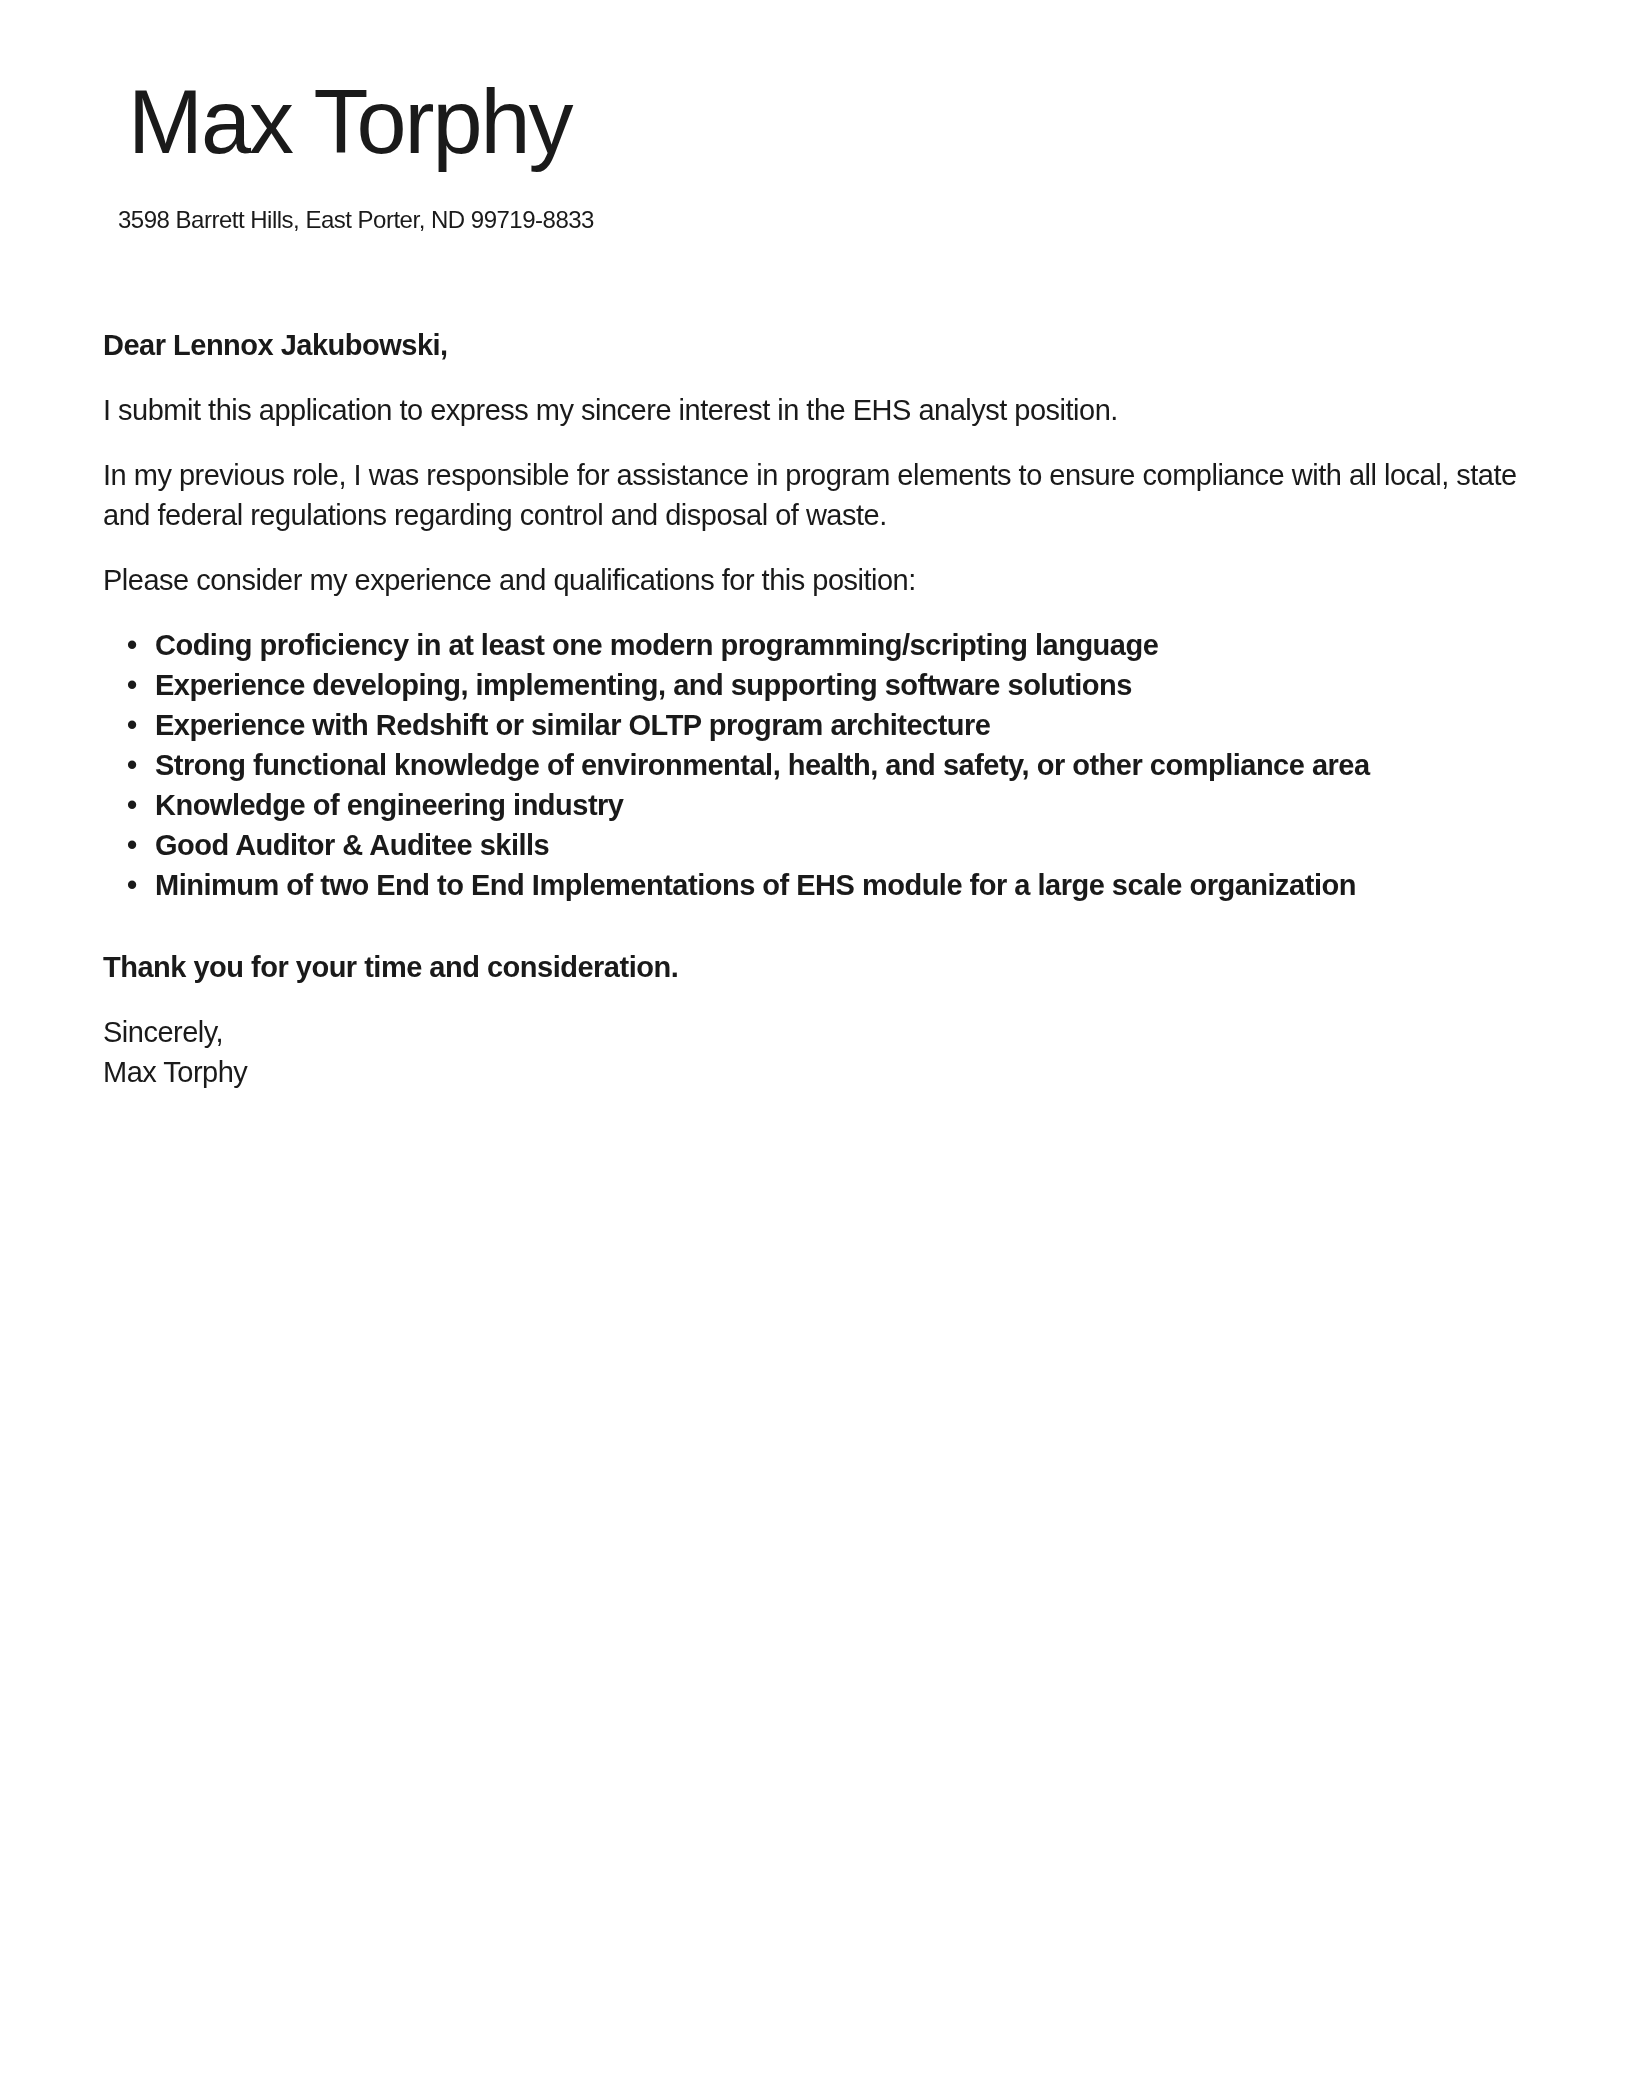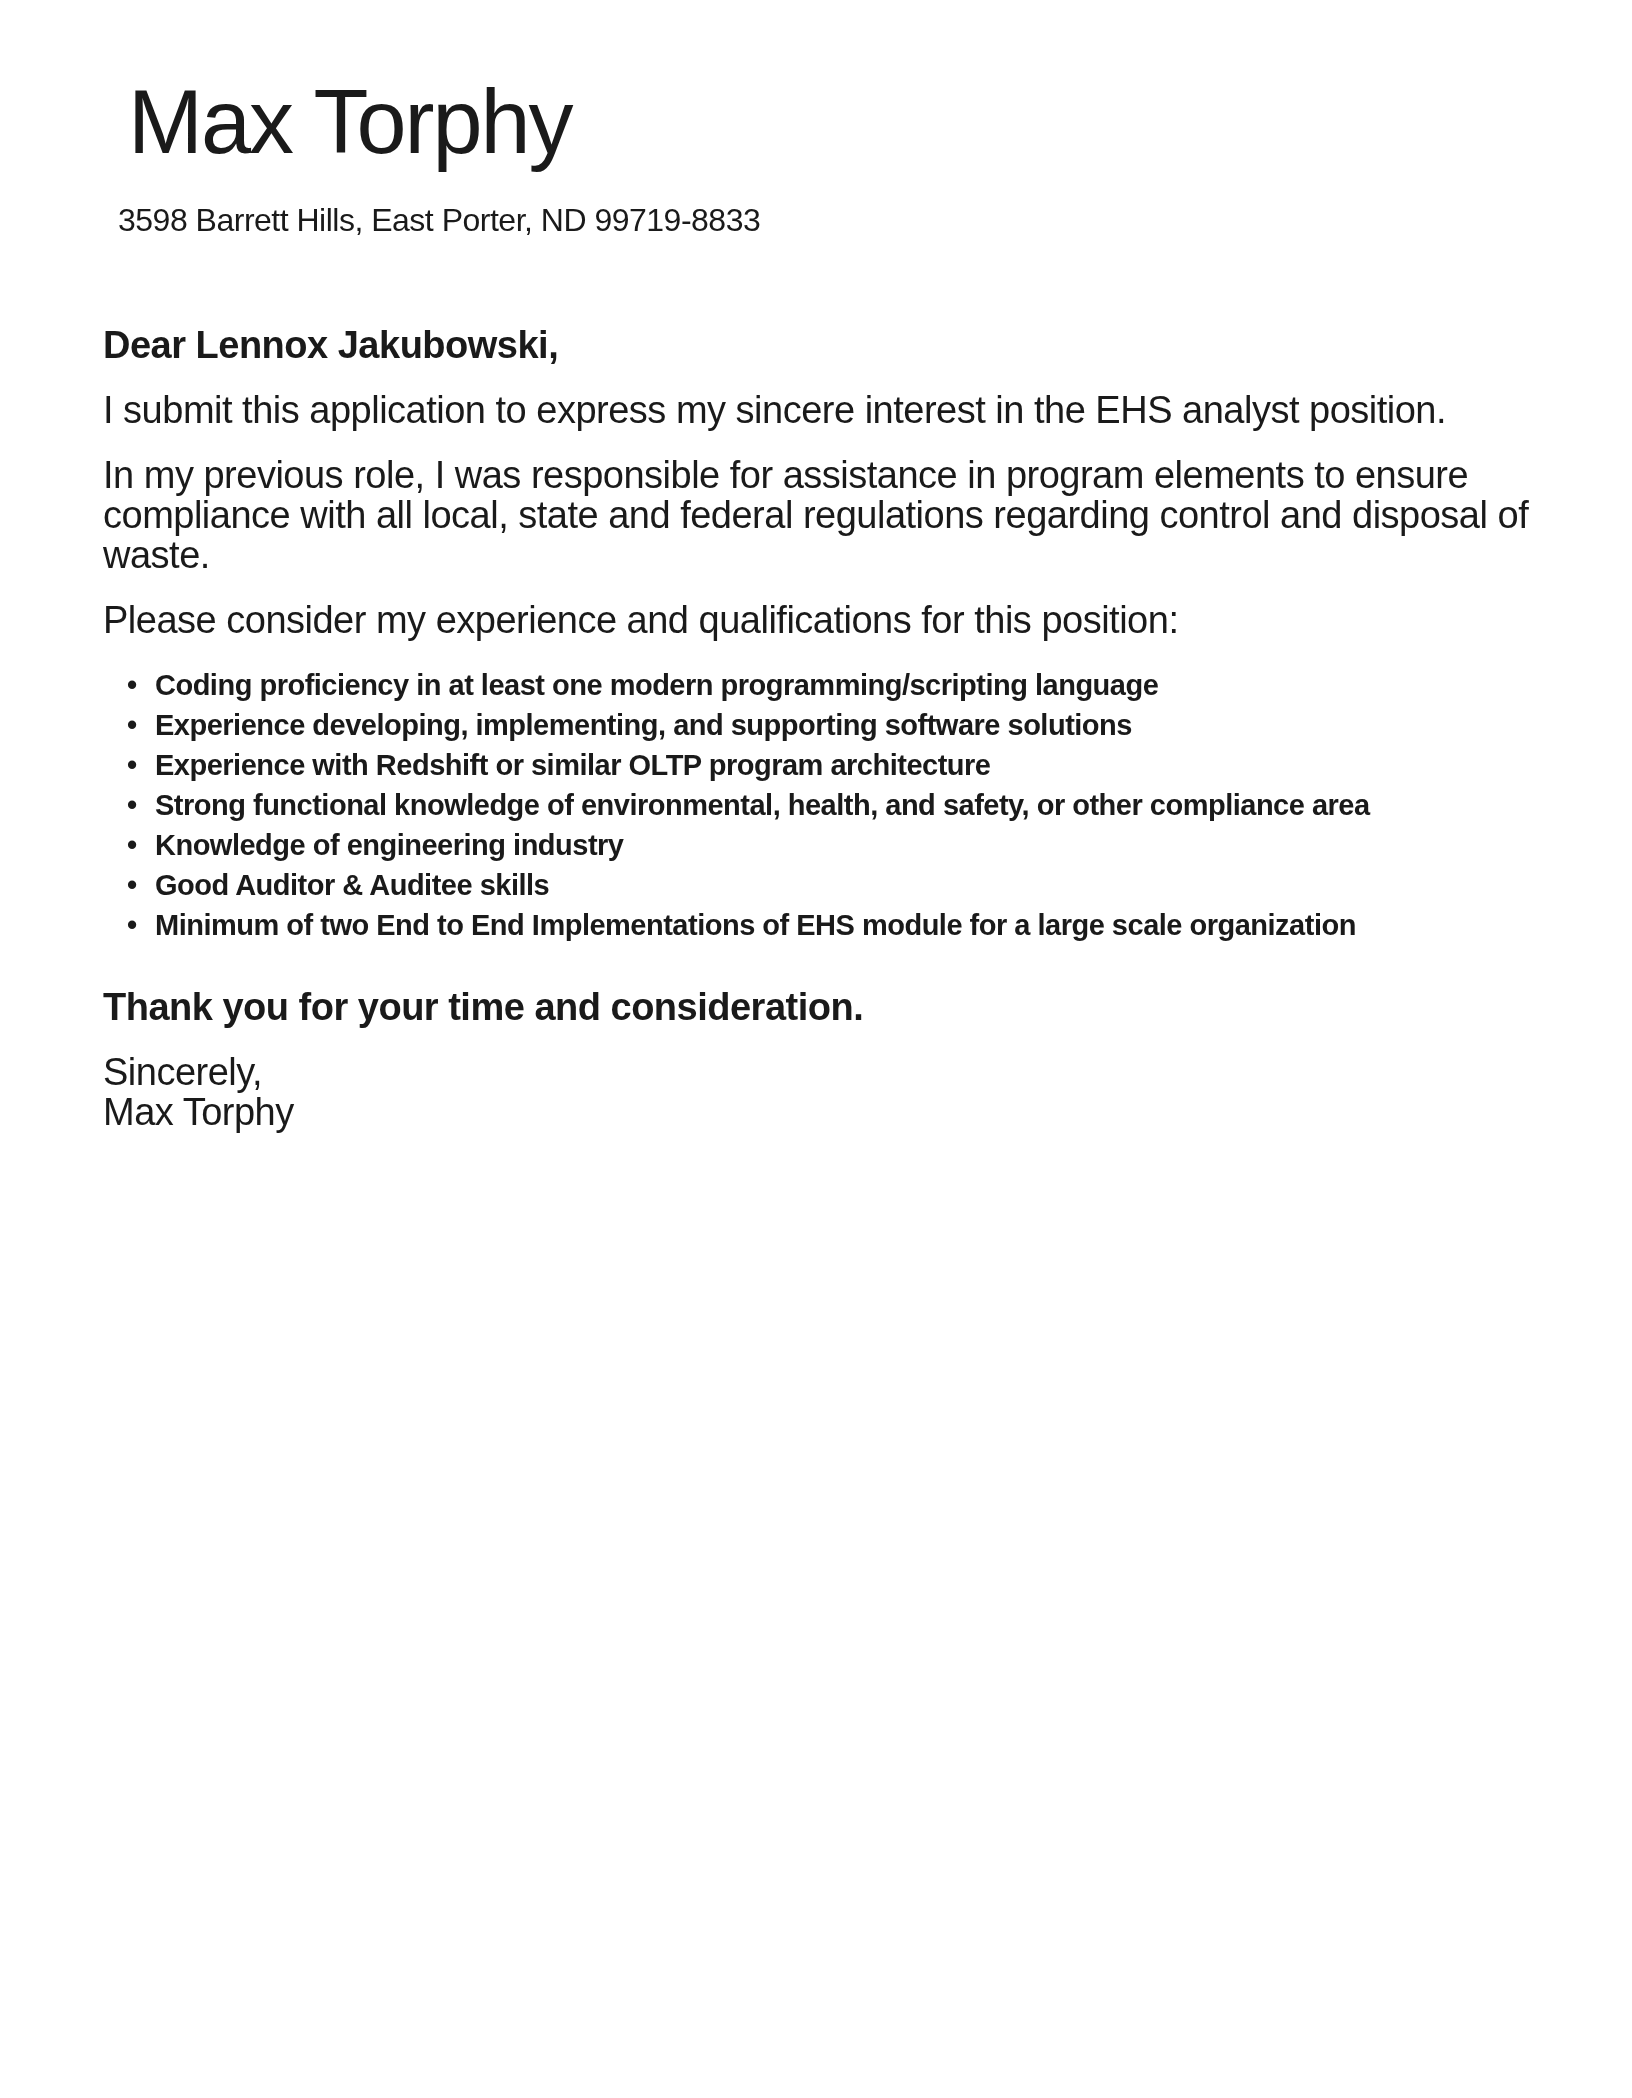--- a/index.html
+++ b/index.html
@@ -23,31 +23,31 @@
   }
   .applicant-name {
     font-size: 90px;
     line-height: 99px;
     font-weight: 400;
     letter-spacing: -2px;
     margin: 0 0 0 25px;
     white-space: nowrap;
   }
   .applicant-address {
-    font-size: 32px;
+    font-size: 24px;
     line-height: 40px;
     margin: 28px 0 0 15px;
     letter-spacing: -0.5px;
   }
   .letter-body {
     margin-top: 85px;
     max-width: 1426px;
   }
   p.line {
-    font-size: 38px;
+    font-size: 29px;
     line-height: 40px;
     letter-spacing: -0.5px;
     margin: 0 0 25px 0;
   }
   p.bold {
     font-weight: 700;
   }
   p.closing {
     margin-top: 42px;
     margin-bottom: 25px;

